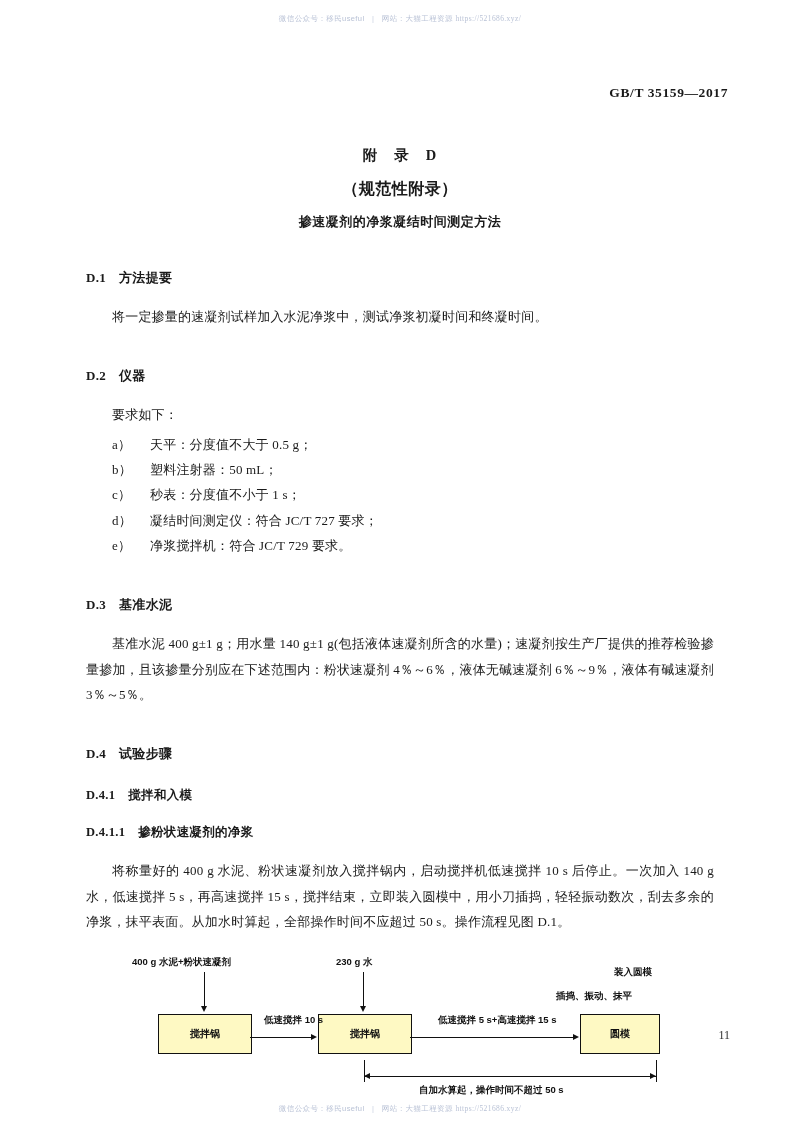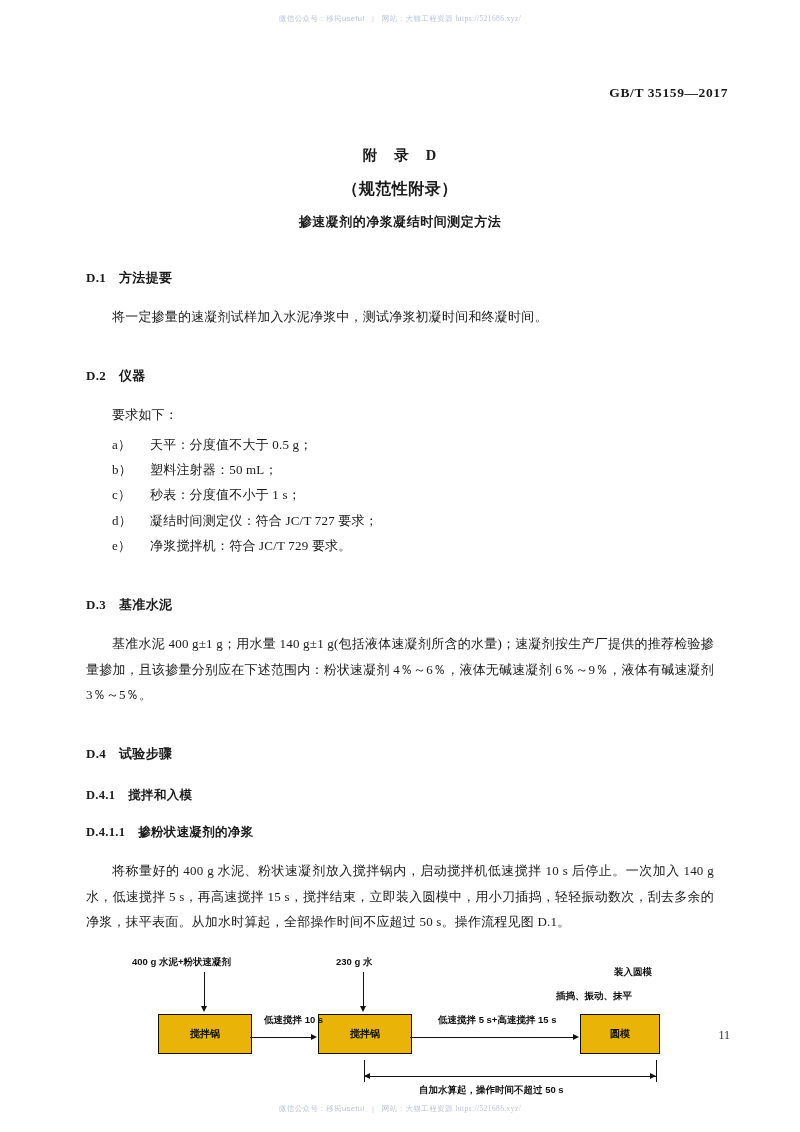--- a/index.html
+++ b/index.html
@@ -137,21 +137,21 @@
   }
   .fig-box {
     position: absolute;
     border: 1.3px solid #111;
     display: flex;
     align-items: center;
     justify-content: center;
     font-family: "Liberation Sans", sans-serif;
     font-weight: bold;
     font-size: 10px;
-    background: #eab308;
+    background: #fef9c3;
     color: #111;
   }
   .vline {
     position: absolute;
     width: 1px;
     background: #111;
   }
   .hline {
     position: absolute;
     height: 1px;

